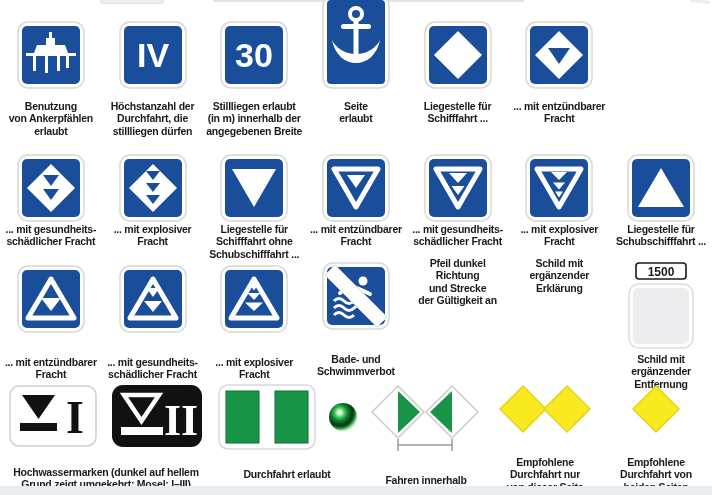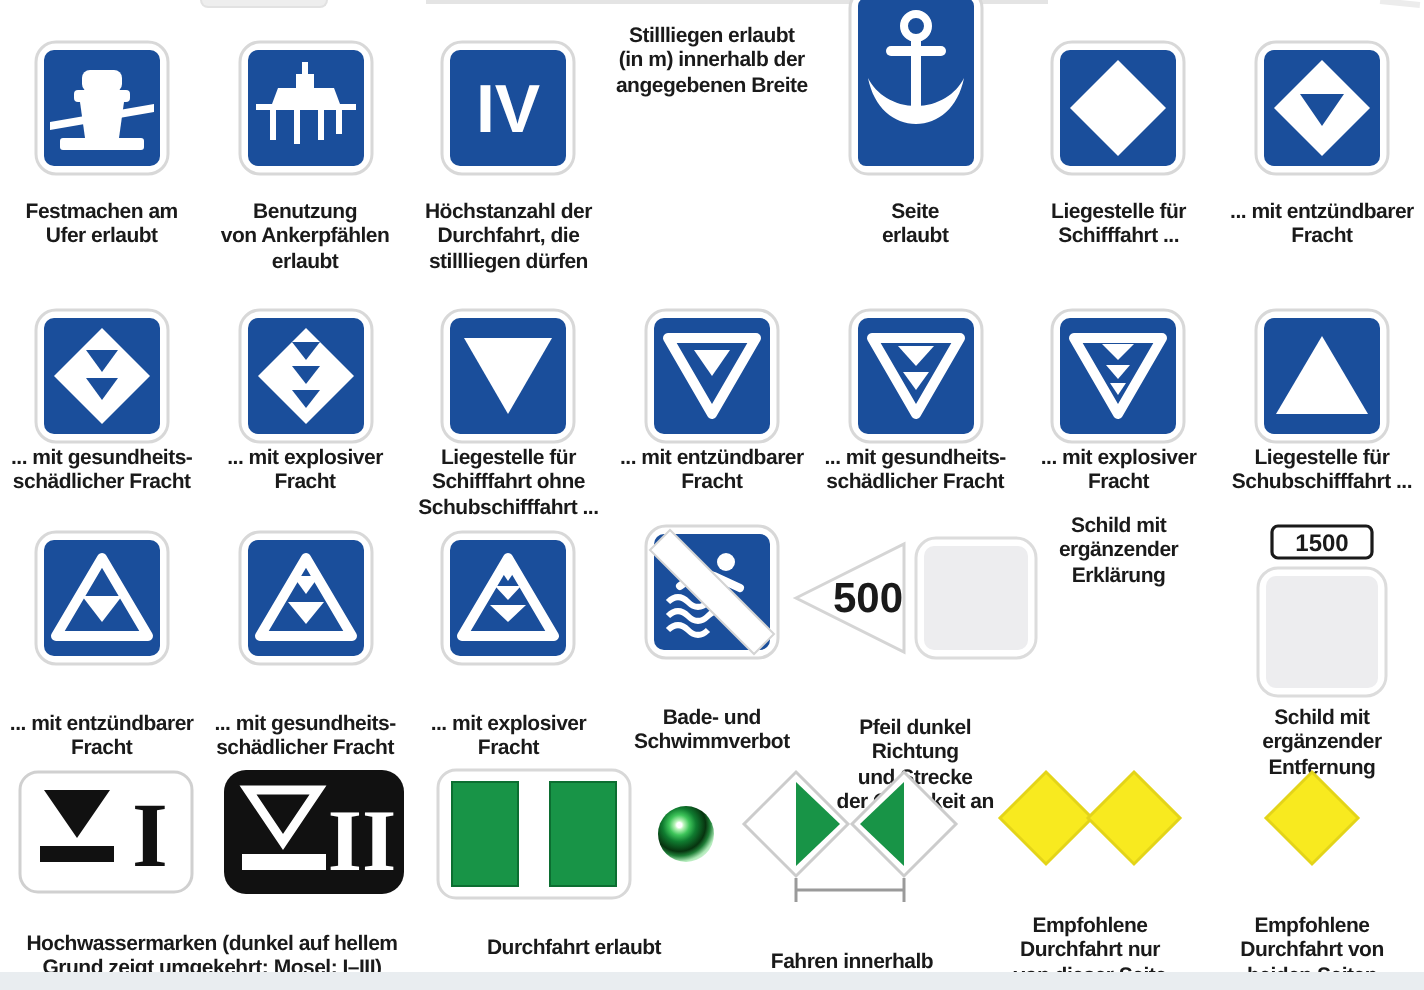--- a/index.html
+++ b/index.html
@@ -50,37 +50,20 @@
 <div id="frag2" class="frag"></div>
 <div id="frag3" class="frag"></div>
 
 <div class="row row1" id="row1">
     <div class="cell">
       <div class="sign-area">
         <span><svg width="68" height="68" viewBox="0 0 68 68">
     <rect x="1" y="1" width="66" height="66" rx="10" fill="#fff" stroke="#d8d8d8" stroke-width="1.5"></rect>
     <rect x="5" y="5" width="58" height="58" rx="5" fill="#1a4e9b"></rect>
     <g transform="translate(4,4)">
-    <rect x="9" y="45" width="42" height="6" rx="1.5" fill="#fff"></rect>
-    <rect x="20" y="11" width="20" height="11" rx="4" fill="#fff"></rect>
-    <rect x="16" y="21" width="28" height="6" rx="2" fill="#fff"></rect>
-    <path d="M19 27 h22 l-2.5 18 h-17 z" fill="#fff"></path>
-    <polygon points="4,37 56,28 56,32 4,41" fill="#fff"></polygon>
-            </g>
-          </svg></span>
-      </div>
-      <div class="caption">Festmachen am
-Ufer erlaubt</div>
-    </div>
-    <div class="cell">
-      <div class="sign-area">
-        <span><svg width="68" height="68" viewBox="0 0 68 68">
-    <rect x="1" y="1" width="66" height="66" rx="10" fill="#fff" stroke="#d8d8d8" stroke-width="1.5"></rect>
-    <rect x="5" y="5" width="58" height="58" rx="5" fill="#1a4e9b"></rect>
-    <g transform="translate(4,4)">
     <rect x="5" y="28" width="50" height="3" fill="#fff"></rect>
     <path d="M13 28 L47 28 L44 20 L16 20 Z" fill="#fff"></path>
     <rect x="25" y="13" width="9" height="7" fill="#fff"></rect>
     <rect x="28" y="7" width="3" height="6" fill="#fff"></rect>
     <rect x="12" y="31" width="3" height="15" fill="#fff"></rect>
     <rect x="24" y="31" width="3" height="17" fill="#fff"></rect>
     <rect x="36" y="31" width="3" height="15" fill="#fff"></rect>
     <rect x="45" y="31" width="3" height="12" fill="#fff"></rect>
             </g>
           </svg></span>
@@ -97,20 +80,29 @@
     <g transform="translate(4,4)">
               <text x="30" y="42" text-anchor="middle" font-family="Liberation Sans,sans-serif" font-size="34" font-weight="bold" fill="#fff">IV</text>
             </g>
           </svg></span>
       </div>
       <div class="caption">Höchstanzahl der
 Durchfahrt, die
 stillliegen dürfen</div>
     </div>
     <div class="cell">
+      <div class="sign-area">
+        <span><svg width="68" height="68" viewBox="0 0 68 68">
+    <rect x="1" y="1" width="66" height="66" rx="10" fill="#fff" stroke="#d8d8d8" stroke-width="1.5"></rect>
+    <rect x="5" y="5" width="58" height="58" rx="5" fill="#1a4e9b"></rect>
+    <g transform="translate(4,4)">
+              <text x="30" y="42" text-anchor="middle" font-family="Liberation Sans,sans-serif" font-size="34" font-weight="bold" fill="#fff">30</text>
+            </g>
+          </svg></span>
+      </div>
       <div class="caption">Stillliegen erlaubt
 (in m) innerhalb der
 angegebenen Breite</div>
     </div>
     <div class="cell">
       <div class="sign-area">
         <span><svg width="68" height="94" viewBox="0 0 68 94">
     <rect x="1" y="1" width="66" height="92" rx="9" fill="#fff" stroke="#d8d8d8" stroke-width="1.5"></rect>
     <rect x="5" y="5" width="58" height="84" rx="4" fill="#1a4e9b"></rect>
     <g transform="translate(4,4)">
@@ -316,28 +308,20 @@
     <path d="M8 42 q5,-5 10,0 q5,5 10,0 q5,-5 10,0 q5,5 10,0" fill="none" stroke="#fff" stroke-width="3"></path>
     <path d="M8 49 q5,-5 10,0 q5,5 10,0" fill="none" stroke="#fff" stroke-width="3"></path>
             </g>
             <polygon points="3,13 13,3 65,55 55,65" fill="#fff" stroke="#d4d4d4" stroke-width="1"></polygon>
           </svg></span>
       </div>
       <div class="caption">Bade- und
 Schwimmverbot</div>
     </div>
     <div class="cell">
-      <div class="sign-area" style="padding-top: 17px;">
-        <span><svg width="124" height="64" viewBox="0 0 124 64">
-    <polygon points="2,32 56,5 56,59" fill="#fff" stroke="#d5d5d5" stroke-width="1.5"></polygon>
-    <text x="38" y="39" text-anchor="middle" font-family="Liberation Sans,sans-serif" font-size="21" font-weight="bold" fill="#1a1a1a">500</text>
-    <rect x="62" y="2" width="60" height="60" rx="10" fill="#fff" stroke="#dcdcdc" stroke-width="1.5"></rect>
-    <rect x="66" y="6" width="52" height="52" rx="5" fill="#ededef"></rect>
-          </svg></span>
-      </div>
       <div class="caption">Pfeil dunkel Richtung
 und Strecke
 der Gültigkeit an</div>
     </div>
     <div class="cell">
       <div class="caption">Schild mit
 ergänzender
 Erklärung</div>
     </div>
     <div class="cell">

